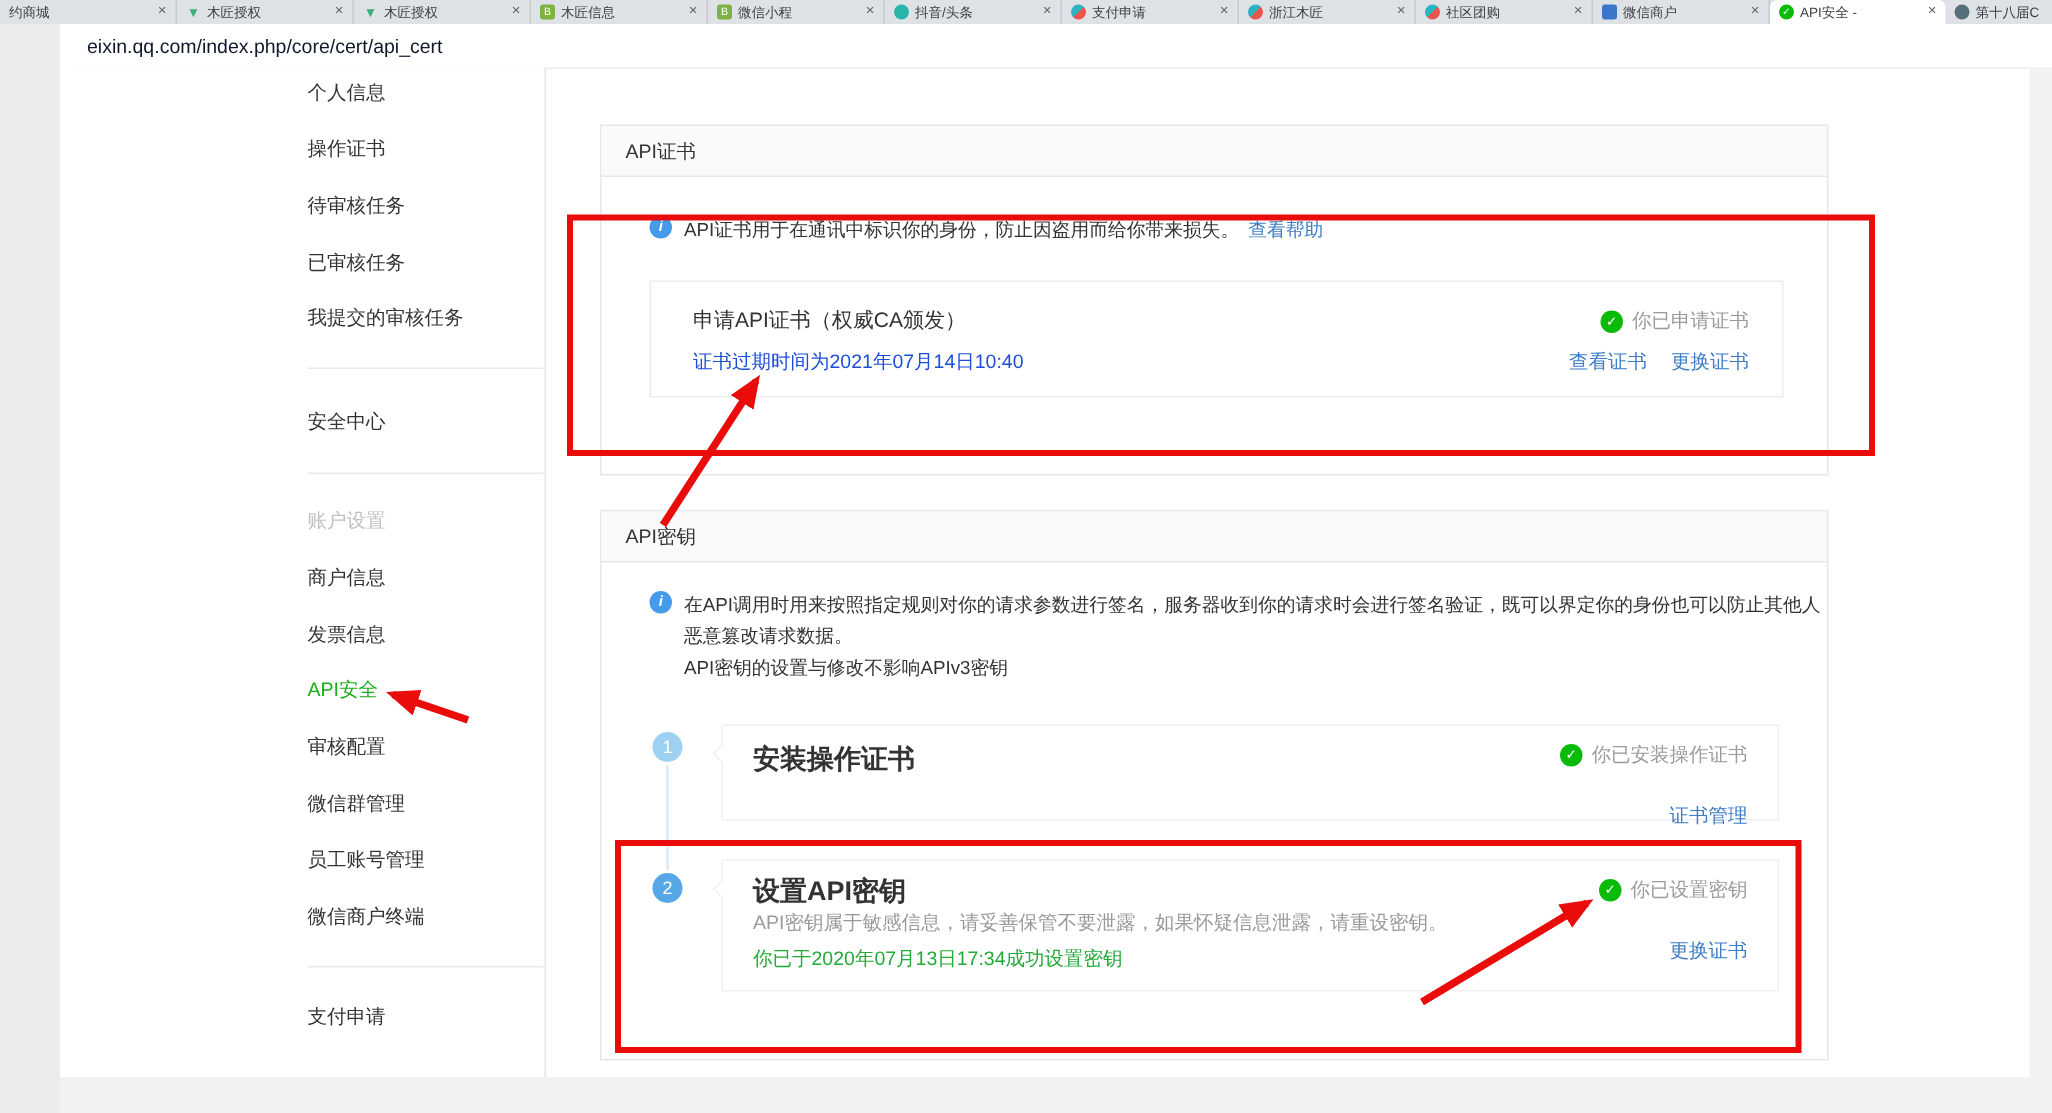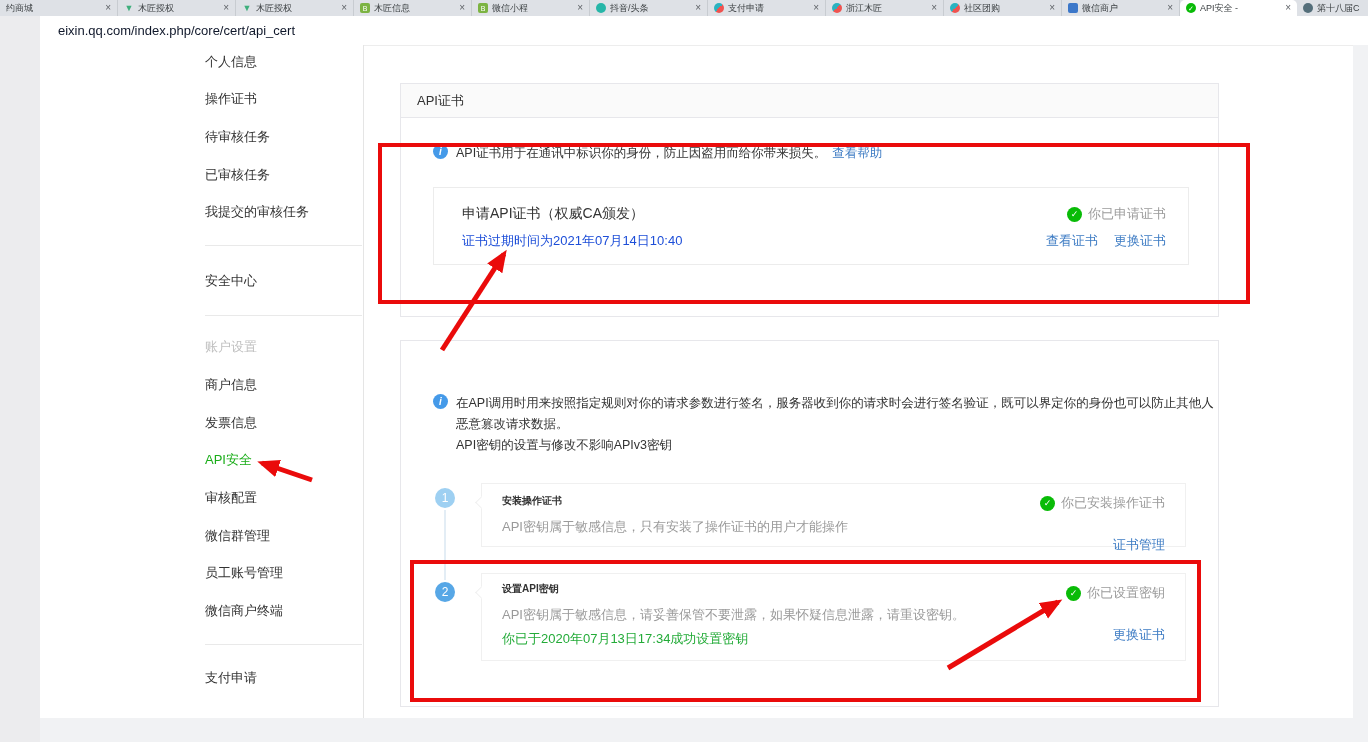--- a/index.html
+++ b/index.html
@@ -63,21 +63,21 @@
   .step-circle{position:absolute;width:20px;height:20px;border-radius:50%;color:#fff;font-size:12px;
                display:flex;align-items:center;justify-content:center;}
   .step-circle.c1{left:34px;top:147px;background:#9ed0f2;}
   .step-circle.c2{left:34px;top:241px;background:#57a7e6;}
   .step-connector{position:absolute;left:43px;top:169px;width:2px;height:70px;background:#e3edf5;}
   .step-card{position:absolute;left:80px;width:703px;background:#fff;border:1px solid #f0f0f0;}
   .step-card::before{content:"";position:absolute;left:-5px;top:14px;width:8px;height:8px;background:#fff;
                      border-left:1px solid #f0f0f0;border-bottom:1px solid #f0f0f0;transform:rotate(45deg);}
   .step-card.s1{top:142px;height:62px;}
   .step-card.s2{top:232px;height:86px;}
-  .step-title{position:absolute;left:20px;font-size:10px;font-weight:700;color:#333;}
+  .step-title{position:absolute;left:20px;font-size:18px;font-weight:700;color:#333;}
   .step-desc{position:absolute;left:20px;font-size:13px;color:#9a9a9a;white-space:nowrap;}
   .step-right{position:absolute;right:20px;text-align:right;}
   .step-link{margin-top:23px;}
   
   .annot-rect{position:absolute;border:4px solid #ea0b0b;pointer-events:none;}
   .rect1{left:378px;top:143px;width:864px;height:153px;}
   .rect2{left:410px;top:560px;width:783px;height:134px;}
   .annot-svg{position:absolute;left:0;top:0;pointer-events:none;}
 </style>
 </head>
@@ -194,36 +194,36 @@
       </div>
       <div class="cert-links">
         <span class="blue-link">查看证书</span>
         <span class="blue-link">更换证书</span>
       </div>
     </div>
   </div>
 </section>
 
 <section class="panel panel2">
+  <div class="panel-header">API密钥</div>
   <div class="info" style="left:32px;top:52px">
     <span class="info-icon">i</span>
     <span class="info-lines">
       <span>在API调用时用来按照指定规则对你的请求参数进行签名，服务器收到你的请求时会进行签名验证，既可以界定你的身份也可以防止其他人</span><br>
       <span>恶意篡改请求数据。</span><br>
       <span>API密钥的设置与修改不影响APIv3密钥</span>
     </span>
   </div>
 
   <div class="step-circle c1">1</div>
   <div class="step-connector"></div>
   <div class="step-circle c2">2</div>
 
   <div class="step-card s1">
     <div class="step-title" style="top:10px">安装操作证书</div>
-    <div class="step-desc" style="top:34px">API密钥属于敏感信息，只有安装了操作证书的用户才能操作</div>
     <div class="step-right" style="top:10px">
       <div class="status-row">
         <span class="check">✓</span>
         <span>你已安装操作证书</span>
       </div>
       <div class="step-link">
         <span class="blue-link">证书管理</span>
       </div>
     </div>
   </div>

